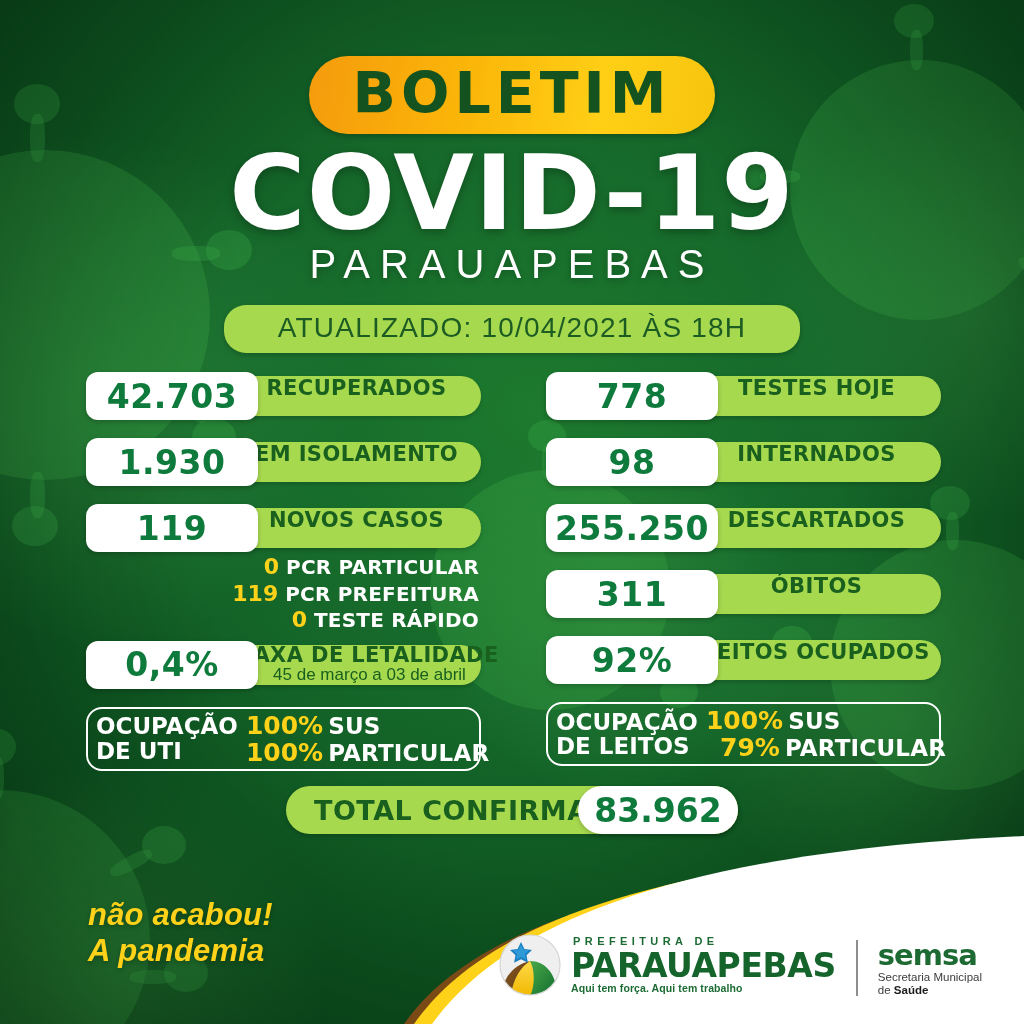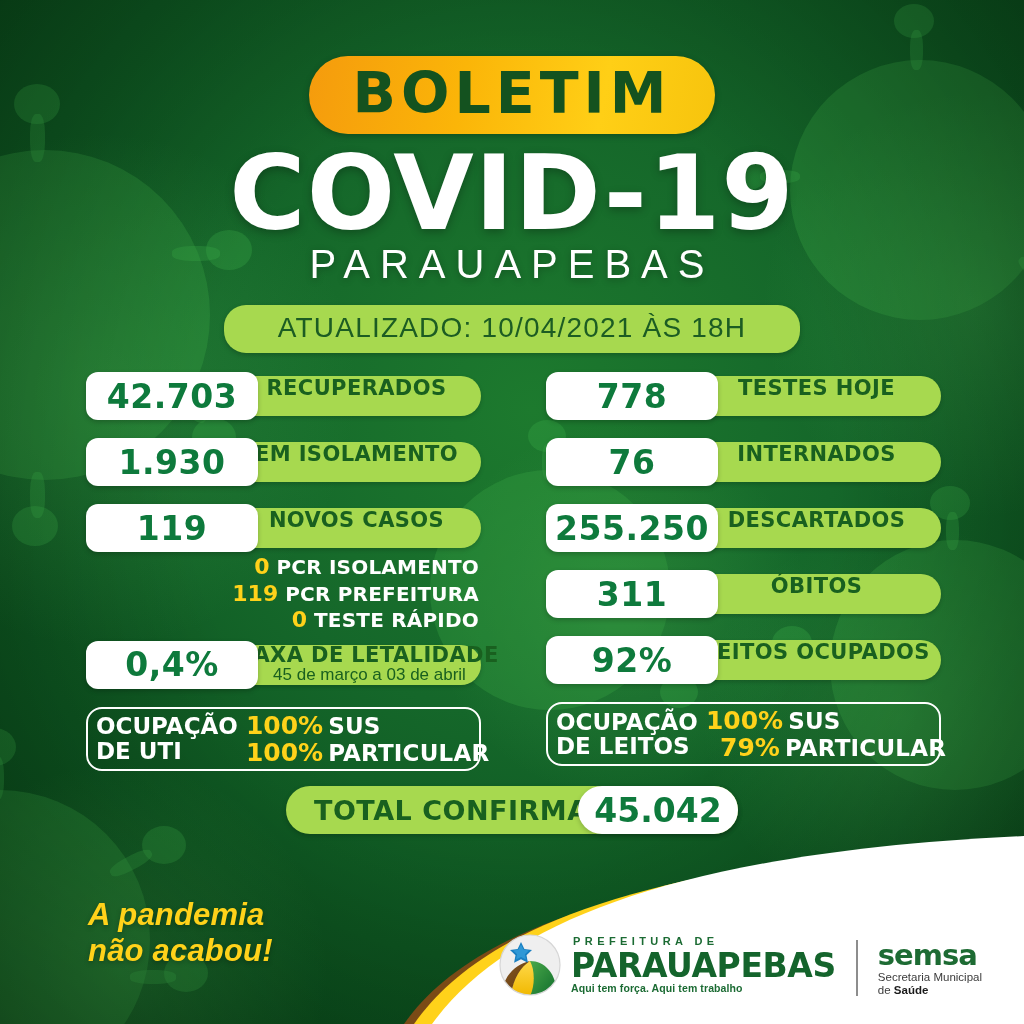--- a/index.html
+++ b/index.html
@@ -289,21 +289,21 @@
           <span>NOVOS CASOS</span>
         </div>
         <div class="value-box">
           <span>119</span>
         </div>
       </div>
 
       <div class="breakdown">
         <div class="bd-line">
           <span class="bd-num">0</span>
-          <span class="bd-txt">PCR ISOLAMENTO</span>
+          <span class="bd-txt">PCR PARTICULAR</span>
         </div>
         <div class="bd-line">
           <span class="bd-num">119</span>
           <span class="bd-txt">PCR PREFEITURA</span>
         </div>
         <div class="bd-line">
           <span class="bd-num">0</span>
           <span class="bd-txt">TESTE RÁPIDO</span>
         </div>
       </div>
@@ -347,21 +347,21 @@
         <div class="value-box">
           <span>778</span>
         </div>
       </div>
 
       <div class="statrow">
         <div class="label-bar">
           <span>INTERNADOS</span>
         </div>
         <div class="value-box">
-          <span>76</span>
+          <span>98</span>
         </div>
       </div>
 
       <div class="statrow">
         <div class="label-bar">
           <span>DESCARTADOS</span>
         </div>
         <div class="value-box">
           <span>255.250</span>
         </div>
@@ -401,34 +401,34 @@
           </div>
         </div>
       </div>
     </div>
   </div>
 
   <div class="total-wrap">
     <div class="total-bar">
       <span class="t-label">TOTAL CONFIRMADOS</span>
       <div class="t-value">
-        <span>45.042</span>
+        <span>83.962</span>
       </div>
     </div>
   </div>
 
   <svg class="footer-wave" viewBox="0 0 1024 190" preserveAspectRatio="none">
     <path d="M404,190 C470,96 640,30 1024,16 L1024,190 Z" fill="#7a4a16"></path>
     <path d="M414,190 C482,92 652,24 1024,8 L1024,190 Z" fill="#ffd21a"></path>
     <path d="M432,190 C506,88 680,18 1024,2 L1024,190 Z" fill="#ffffff"></path>
   </svg>
 
   <div class="slogan">
+    <div>não acabou!</div>
     <div>A pandemia</div>
-    <div>não acabou!</div>
   </div>
 
   <div class="logos">
     <div class="pref-logo">
       <svg width="62" height="62" viewBox="0 0 62 62">
         <defs>
           <clipPath id="circ">
               <circle cx="31" cy="31" r="30"></circle>
             </clipPath>
           <linearGradient id="gGreen" x1="0" y1="0" x2="1" y2="1">

